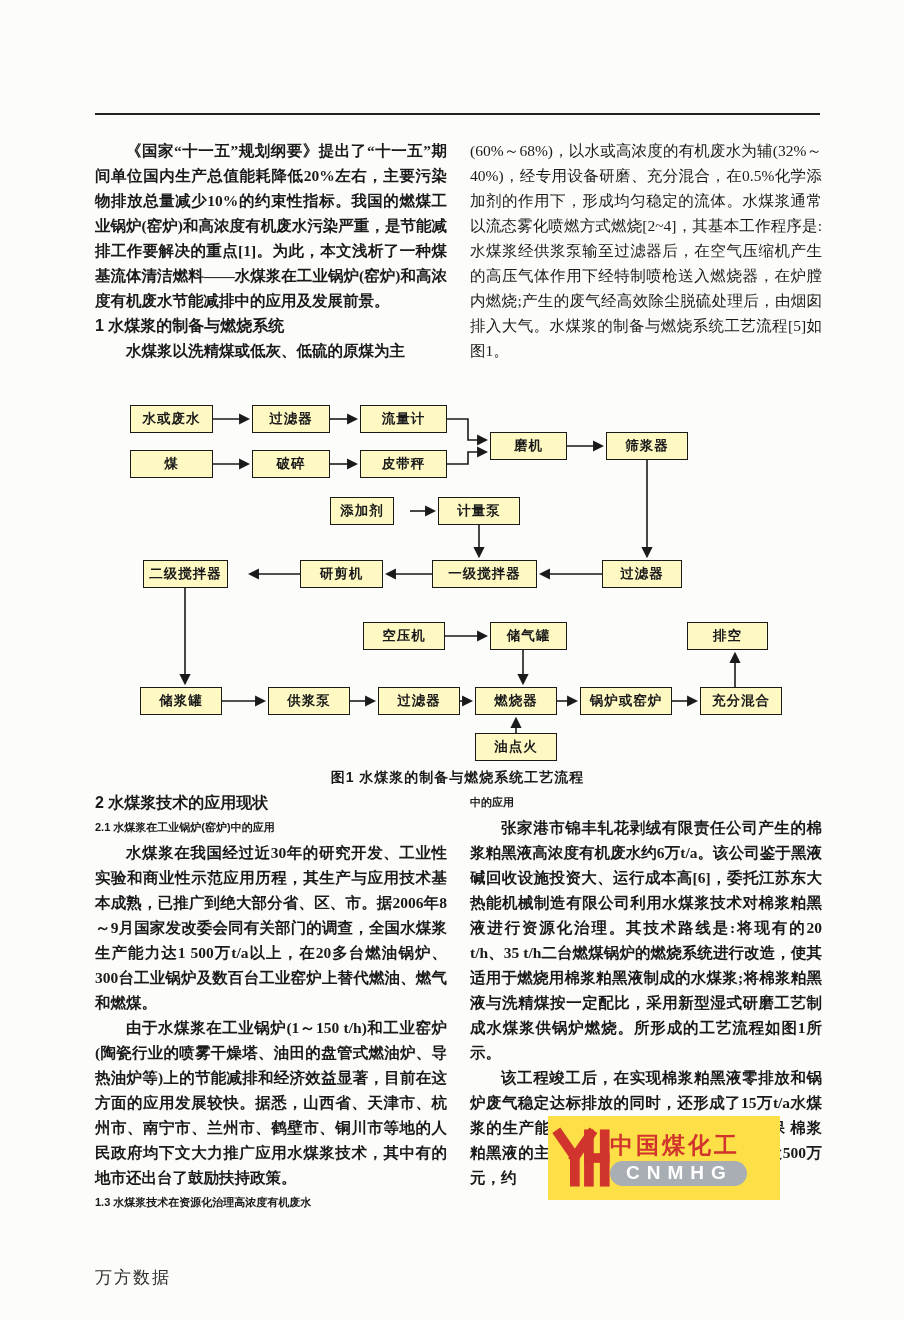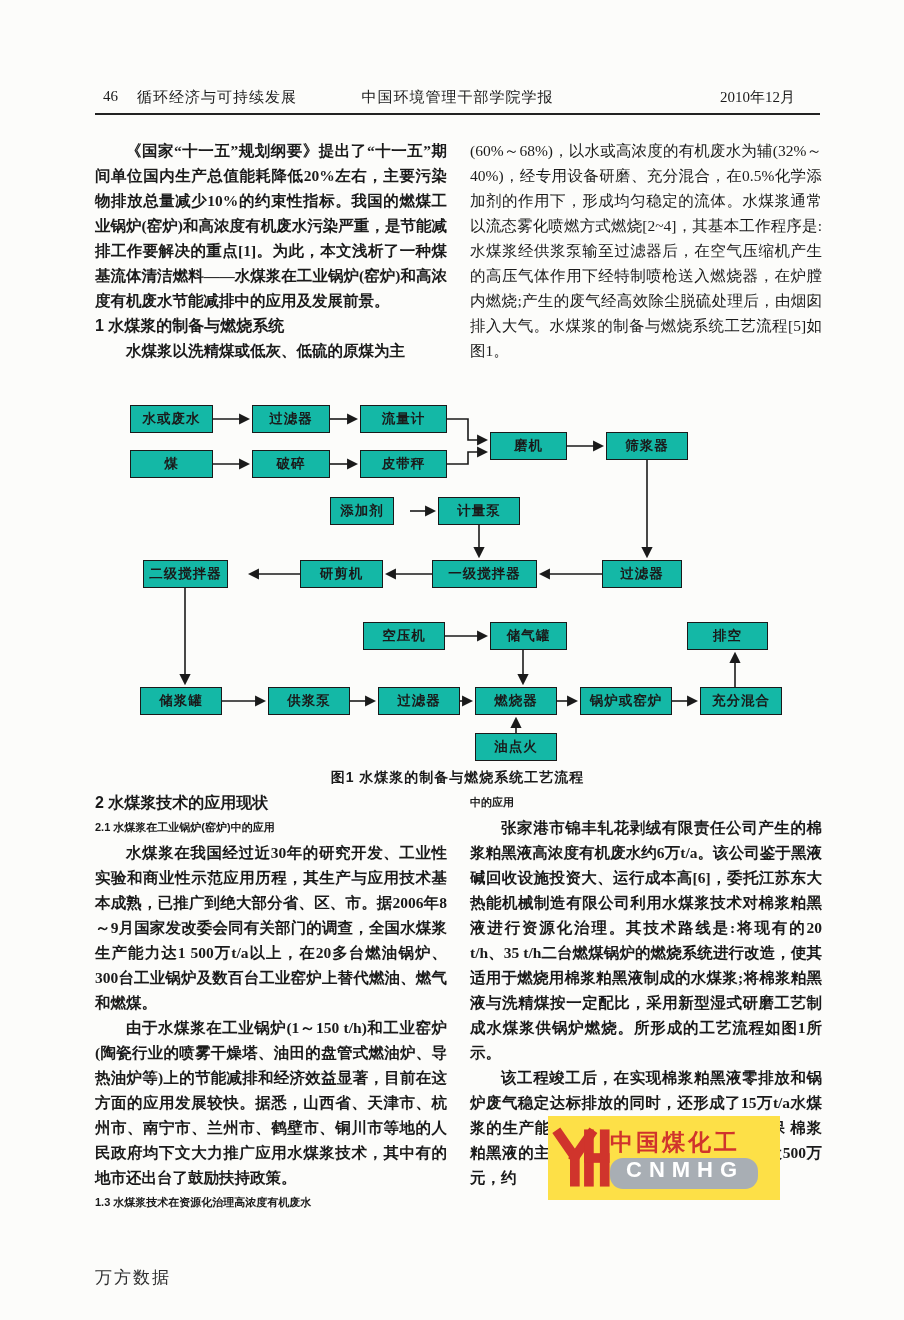--- a/index.html
+++ b/index.html
@@ -26,21 +26,21 @@
   .col-tl { left:95px; top:138px; }
   .col-tr { left:470px; top:138px; }
   .col-bl { left:95px; top:790px; }
   .col-br { left:470px; top:790px; }
 
   
   .figure { position:absolute; left:95px; top:395px; width:725px; height:372px; }
   .arrows { position:absolute; left:0; top:0; width:725px; height:372px; }
   .node {
     position:absolute; height:28px; box-sizing:border-box;
-    border:1.6px solid #1a1a1a; background:#14b8a6;
+    border:1.6px solid #1a1a1a; background:#fef9c3;
     display:flex; align-items:center; justify-content:center;
     font-family:"Liberation Sans","DejaVu Sans",sans-serif;
     font-weight:bold; font-size:13.5px; letter-spacing:1px; white-space:nowrap;
   }
   .figcaption {
     position:absolute; left:95px; top:769px; width:725px; text-align:center;
     font-family:"Liberation Sans","DejaVu Sans",sans-serif; font-weight:bold; font-size:14px; letter-spacing:1px;
   }
 
   
@@ -50,39 +50,33 @@
   }
   .wm-mono { flex:0 0 auto; }
   .wm-right { display:flex; flex-direction:column; align-items:flex-start; }
   .wm-cn {
     color:#d0342c; font-family:"Liberation Sans","DejaVu Sans",sans-serif;
     font-weight:bold; font-size:23px; letter-spacing:3px; line-height:28px;
   }
   .wm-band {
     margin-top:2px; background:#a8aeb4; color:#ffffff; border-radius:13px;
     font-family:"Liberation Sans","DejaVu Sans",sans-serif; font-weight:bold;
-    font-size:22px; letter-spacing:7px; padding:1px 14px 8px 16px; line-height:22px;
+    font-size:19px; letter-spacing:7px; padding:1px 14px 2px 16px; line-height:22px;
   }
   
   .scanfoot {
     position:absolute; left:95px; top:1266px; font-size:17px; color:#2e2e2e; letter-spacing:2px;
     font-family:"Liberation Sans","DejaVu Sans",sans-serif;
   }
 </style>
 </head>
 <body>
 
 <div class="page">
 
-  <header class="page-header">
-    <span class="pagenum">46</span>
-    <span class="col-title">循环经济与可持续发展</span>
-    <span class="journal">中国环境管理干部学院学报</span>
-    <span class="hdr-date">2010年12月</span>
-  </header>
   <div class="header-rule"></div>
 
   <section class="col col-tl">
     <p class="para">《国家“十一五”规划纲要》提出了“十一五”期间单位国内生产总值能耗降低20%左右，主要污染物排放总量减少10%的约束性指标。我国的燃煤工业锅炉(窑炉)和高浓度有机废水污染严重，是节能减排工作要解决的重点[1]。为此，本文浅析了一种煤基流体清洁燃料——水煤浆在工业锅炉(窑炉)和高浓度有机废水节能减排中的应用及发展前景。</p>
     <p class="h1">1  水煤浆的制备与燃烧系统</p>
     <p class="para">水煤浆以洗精煤或低灰、低硫的原煤为主</p>
   </section>
 
   <section class="col col-tr">
     <p class="noindent">(60%～68%)，以水或高浓度的有机废水为辅(32%～40%)，经专用设备研磨、充分混合，在0.5%化学添加剂的作用下，形成均匀稳定的流体。水煤浆通常以流态雾化喷燃方式燃烧[2~4]，其基本工作程序是:水煤浆经供浆泵输至过滤器后，在空气压缩机产生的高压气体作用下经特制喷枪送入燃烧器，在炉膛内燃烧;产生的废气经高效除尘脱硫处理后，由烟囱排入大气。水煤浆的制备与燃烧系统工艺流程[5]如图1。</p>

